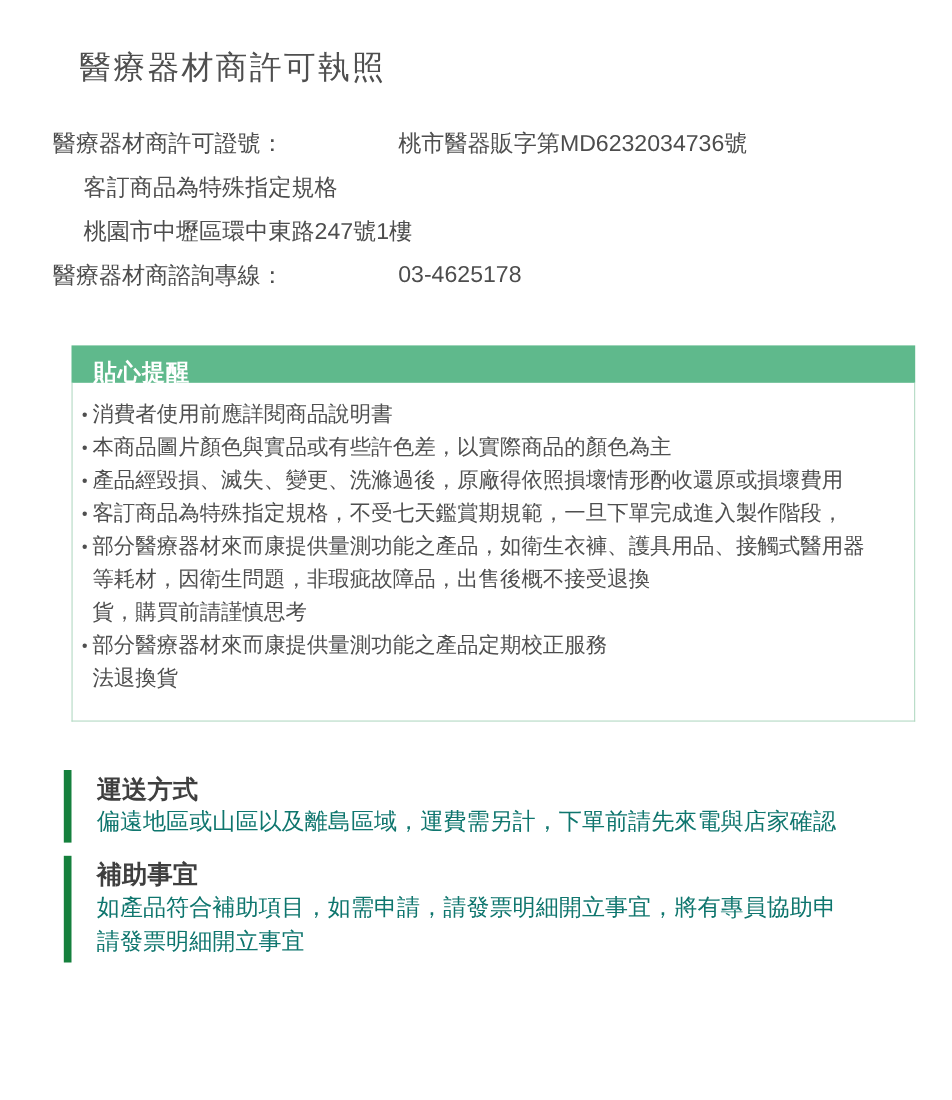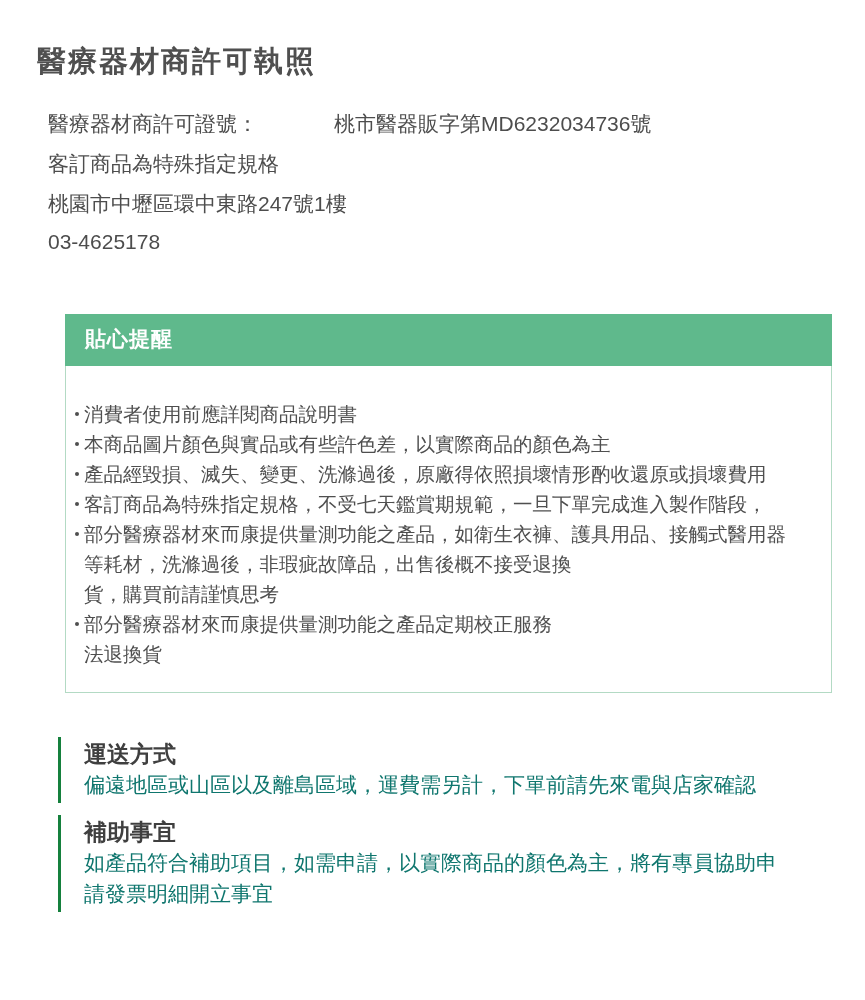--- a/index.html
+++ b/index.html
@@ -11,66 +11,68 @@
     width: 865px;
     height: 1000px;
     overflow: hidden;
     font-family: "Liberation Sans", sans-serif;
     color: #4a4a4a;
     position: relative;
   }
 
   
   .page-title {
-    margin: 42px 0 0 37px;
+    margin: 42px 0 0 72px;
     font-size: 29px;
-    font-weight: bold;
+    font-weight: normal;
     color: #4f4f4f;
     letter-spacing: 2px;
   }
 
   
   .info-table {
     margin: 28px 0 0 48px;
   }
   .info-row {
     display: flex;
+    align-items: center;
     height: 40px;
     font-size: 21px;
     color: #4d4d4d;
   }
   .info-label {
     width: 286px;
     flex: 0 0 286px;
   }
   .info-value {
     flex: 1;
+    margin-left: 28px;
   }
 
   
   .notice-box {
     width: 767px;
     margin: 44px 0 0 65px;
     box-sizing: border-box;
   }
   .notice-header {
     background: #5fb98c;
-    height: 52px;
+    height: 34px;
     line-height: 49px;
     padding-left: 20px;
     color: #ffffff;
     font-size: 21px;
     font-weight: bold;
     letter-spacing: 1px;
     margin-top: 37px;
   }
   .notice-body {
     border: 1px solid #b3dac4;
     border-top: none;
-    padding: 33px 14px 23px 0;
+    padding: 14px 14px 23px 0;
     box-sizing: border-box;
   }
   .notice-line {
     position: relative;
     padding-left: 18px;
     font-size: 19.5px;
     line-height: 30px;
     color: #4f4f4f;
   }
   .notice-line.has-bullet::before {
@@ -80,21 +82,21 @@
     top: 13px;
     width: 4px;
     height: 4px;
     border-radius: 50%;
     background: #4f4f4f;
   }
 
   
   .section {
     margin-left: 58px;
-    border-left: 3px solid #15803d;
+    border-left: 7px solid #15803d;
     padding: 2px 0 3px 23px;
   }
   .section-shipping { margin-top: 44px; }
   .section-subsidy  { margin-top: 12px; }
   .section-title {
     font-size: 23px;
     font-weight: bold;
     color: #3f3f3f;
     line-height: 30px;
   }
@@ -114,41 +116,42 @@
     <div class="info-label">醫療器材商許可證號：</div>
     <div class="info-value">桃市醫器販字第MD6232034736號</div>
   </div>
   <div class="info-row">
     <div class="info-value">客訂商品為特殊指定規格</div>
   </div>
   <div class="info-row">
     <div class="info-value">桃園市中壢區環中東路247號1樓</div>
   </div>
   <div class="info-row">
+    <div class="info-label">醫療器材商諮詢專線：</div>
     <div class="info-value">03-4625178</div>
   </div>
 </div>
 
 <div class="notice-box">
   <div class="notice-header">貼心提醒</div>
   <div class="notice-body">
     <div class="notice-line has-bullet">消費者使用前應詳閱商品說明書</div>
     <div class="notice-line has-bullet">本商品圖片顏色與實品或有些許色差，以實際商品的顏色為主</div>
     <div class="notice-line has-bullet">產品經毀損、滅失、變更、洗滌過後，原廠得依照損壞情形酌收還原或損壞費用</div>
     <div class="notice-line has-bullet">客訂商品為特殊指定規格，不受七天鑑賞期規範，一旦下單完成進入製作階段，</div>
     <div class="notice-line has-bullet">部分醫療器材來而康提供量測功能之產品，如衛生衣褲、護具用品、接觸式醫用器</div>
-    <div class="notice-line">等耗材，洗滌過後，非瑕疵故障品，出售後概不接受退換</div>
+    <div class="notice-line">等耗材，因衛生問題，非瑕疵故障品，出售後概不接受退換</div>
     <div class="notice-line">貨，購買前請謹慎思考</div>
     <div class="notice-line has-bullet">部分醫療器材來而康提供量測功能之產品定期校正服務</div>
     <div class="notice-line">法退換貨</div>
   </div>
 </div>
 
 <div class="section section-shipping">
   <div class="section-title">運送方式</div>
   <div class="section-line">偏遠地區或山區以及離島區域，運費需另計，下單前請先來電與店家確認</div>
 </div>
 
 <div class="section section-subsidy">
   <div class="section-title">補助事宜</div>
-  <div class="section-line">如產品符合補助項目，如需申請，以實際商品的顏色為主，將有專員協助申</div>
+  <div class="section-line">如產品符合補助項目，如需申請，請發票明細開立事宜，將有專員協助申</div>
   <div class="section-line">請發票明細開立事宜</div>
 </div>
 
 </body></html>

